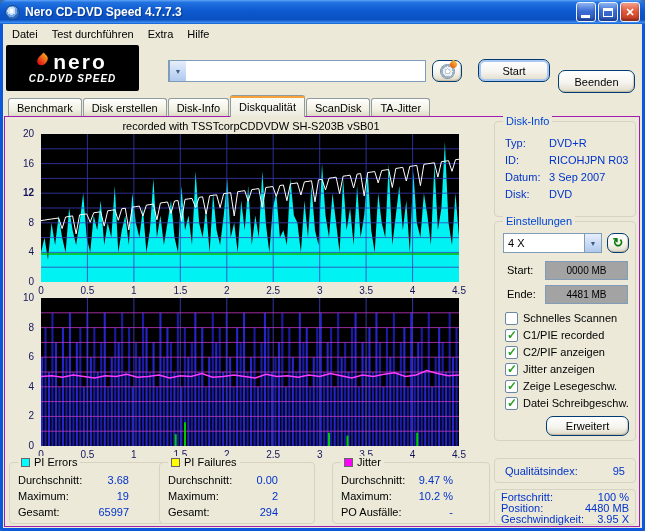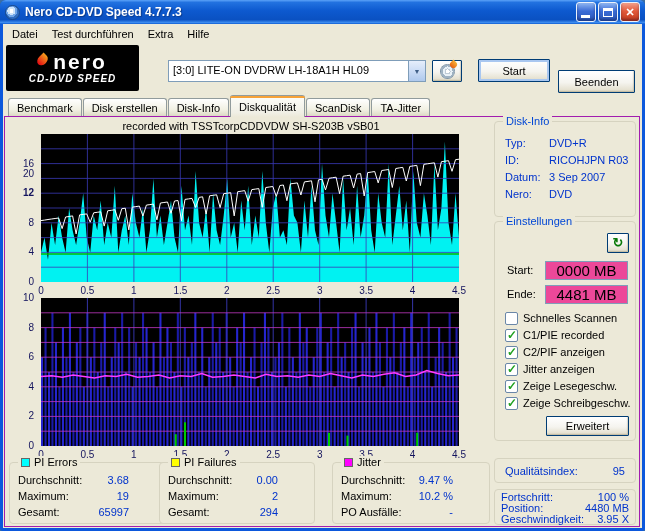--- a/index.html
+++ b/index.html
@@ -20,21 +20,21 @@
 .menubar{position:absolute;top:0;left:0;right:0;height:19px;display:flex;align-items:center;padding-left:2px}
 .menu-item{padding:2px 7px;cursor:default}
 .logo{position:absolute;left:3px;top:21px;width:133px;height:46px;background:#000;color:#fff;border-radius:2px;display:flex;flex-direction:column;align-items:center;justify-content:center}
 .brandrow{display:flex;align-items:center}
 .flame{width:9px;height:12px;background:linear-gradient(#F5A11C,#E30613);border-radius:0 50% 50% 50%;transform:rotate(45deg);margin-right:6px;margin-top:-4px}
 .brand{font-size:21px;font-weight:bold;letter-spacing:2px;line-height:20px}
 .product{font-size:10px;font-style:italic;font-weight:bold;letter-spacing:1px;margin-top:1px}
 .combo{position:absolute;background:#fff;border:1px solid #7F9DB9;display:flex;align-items:stretch;font-size:11px}
 .combo .ctext{flex:1;padding:3px 4px 0 4px;white-space:nowrap;overflow:hidden}
 .combo .carrow{width:17px;border-left:1px solid #7F9DB9;background:linear-gradient(180deg,#E6EEFB,#CBDCF5 50%,#AFC9ED);display:flex;align-items:center;justify-content:center;color:#3F5E86;font-size:7px}
-.btn{position:absolute;display:flex;align-items:center;justify-content:center;border:1px solid #003C74;border-radius:1px;font-size:11px;color:#000;cursor:default;font-family:"Liberation Sans",sans-serif;
+.btn{position:absolute;display:flex;align-items:center;justify-content:center;border:1px solid #003C74;border-radius:7px;font-size:11px;color:#000;cursor:default;font-family:"Liberation Sans",sans-serif;
  background:linear-gradient(180deg,#FFFFFF 0%,#F5F4EF 55%,#E6E2D2 88%,#D8D2BD 100%);box-shadow:inset -1px -1px 1px rgba(150,140,110,.35)}
 #drive-combo{left:165px;top:36px;width:258px;height:22px}
 #burn-btn{left:429px;top:36px;width:30px;height:22px}
 #start-btn{left:475px;top:35px;width:72px;height:23px;box-shadow:inset 0 0 0 2px #A9C7F0}
 #quit-btn{left:555px;top:46px;width:77px;height:23px}
 .disc{position:relative;width:15px;height:15px;border-radius:50%;
  background:radial-gradient(circle at 50% 50%,#FFF 0 2px,#BFCBD6 2px 3px,#E9F1F7 3px 5px,#9FB2C2 5px 7px,#7E93A5 7px 8px)}
 .disc::after{content:"";position:absolute;width:7px;height:7px;background:linear-gradient(#F6B43B,#E85E10);border-radius:0 50% 50% 50%;transform:rotate(45deg);right:-2px;top:-3px}
 #tabs{position:absolute;left:5px;top:71px;height:22px;display:flex;align-items:flex-end}
 .tab{position:relative;display:flex;align-items:center;padding:0 8px;height:19px;margin-right:1px;border:1px solid #919B9C;border-bottom:none;border-radius:3px 3px 0 0;
@@ -68,21 +68,21 @@
 .dirow{display:flex;height:17px;padding-left:10px;line-height:17px}
 .dlab{width:44px;color:#0033CC}
 .dval{color:#0033CC;white-space:nowrap}
 #settings{left:489px;top:104px;width:142px;height:220px}
 #speed-combo{left:8px;top:11px;width:99px;height:20px}
 #refresh-btn{left:112px;top:11px;width:22px;height:20px}
 .ricon{color:#0A7A0A;font-size:13px;font-weight:bold;line-height:12px}
 .slab{position:absolute;color:#000}
 #start-label{left:12px;top:42px}
 #end-label{left:12px;top:66px}
-.tbox{position:absolute;background:#ec4899;border:1px solid #7F9DB9;font-size:15px;color:#000;text-align:center;font-family:"Liberation Sans",sans-serif}
+.tbox{position:absolute;background:#a3a3a3;border:1px solid #7F9DB9;font-size:10px;color:#000;text-align:center;font-family:"Liberation Sans",sans-serif}
 #start-input{left:50px;top:39px;width:83px;height:19px}
 #end-input{left:50px;top:63px;width:83px;height:19px}
 .cbrow{position:absolute;left:10px;display:flex;align-items:center;gap:5px;height:14px;white-space:nowrap}
 .cbx{position:relative;width:13px;height:13px;background:#fff;border:1px solid #6A87A8;border-radius:2px;flex:0 0 auto}
 .cbx.on::after{content:"✓";position:absolute;left:1px;top:-2px;color:#21A121;font-size:12px;font-weight:bold}
 #cb0{top:89px}#cb1{top:106px}#cb2{top:123px}#cb3{top:140px}#cb4{top:157px}#cb5{top:174px}
 #adv-btn{left:51px;top:194px;width:83px;height:20px}
 #quality{left:489px;top:341px;width:142px;height:25px;display:flex;align-items:center;padding:0 10px}
 #quality .qlab{color:#0033CC}
 #quality .qval{margin-left:auto;color:#0033CC}
@@ -116,21 +116,20 @@
 
     <div class="logo">
       <div class="brandrow">
         <span class="flame"></span>
         <span class="brand">nero</span>
       </div>
       <div class="product">CD-DVD SPEED</div>
     </div>
 
     <div class="combo" id="drive-combo">
-      <span class="ctext">[3:0]   LITE-ON DVDRW LH-18A1H HL09</span>
       <span class="carrow">▼</span>
     </div>
     <button class="btn" id="burn-btn">
       <span class="disc"></span>
     </button>
     <button class="btn" id="start-btn">Start</button>
     <button class="btn" id="quit-btn">Beenden</button>
 
     <div id="tabs">
       <span class="tab">Benchmark</span>
@@ -138,21 +137,21 @@
       <span class="tab">Disk-Info</span>
       <span class="tab active">Diskqualität</span>
       <span class="tab">ScanDisk</span>
       <span class="tab">TA-Jitter</span>
     </div>
 
     <div class="panel">
       <div class="caption">recorded with TSSTcorpCDDVDW SH-S203B  vSB01</div>
 
       <div class="ylab" id="ylab1">
-          <span style="top: -5px; margin-top: 40px;">20</span>
+          <span style="top: -5px;">20</span>
           <span style="top: 24.6px;">16</span>
           <span style="top: 54.2px; font-weight: bold;">12</span>
           <span style="top: 83.8px;">8</span>
           <span style="top: 113.4px;">4</span>
           <span style="top: 143px;">0</span>
         </div>
       <div class="plot" id="plot1"><svg width="418" height="148" xmlns="http://www.w3.org/2000/svg">
             <rect width="418" height="148" fill="#000"></rect>
             <polygon points="0,148 0.0,118.4 3.5,103.6 7.0,125.8 10.5,88.8 14.1,111.0 17.6,81.4 21.1,103.6 24.6,118.4 28.1,74.0 31.6,96.2 35.1,111.0 38.6,88.8 42.2,59.2 45.7,103.6 49.2,118.4 52.7,81.4 56.2,96.2 59.7,66.6 63.2,111.0 66.7,88.8 70.3,103.6 73.8,51.8 77.3,118.4 80.8,96.2 84.3,81.4 87.8,111.0 91.3,59.2 94.8,88.8 98.4,103.6 101.9,74.0 105.4,118.4 108.9,96.2 112.4,44.4 115.9,103.6 119.4,81.4 122.9,111.0 126.5,88.8 130.0,66.6 133.5,103.6 137.0,118.4 140.5,51.8 144.0,96.2 147.5,81.4 151.0,111.0 154.6,37.0 158.1,88.8 161.6,103.6 165.1,74.0 168.6,118.4 172.1,59.2 175.6,96.2 179.1,111.0 182.7,81.4 186.2,44.4 189.7,103.6 193.2,88.8 196.7,118.4 200.2,66.6 203.7,96.2 207.2,51.8 210.8,111.0 214.3,81.4 217.8,103.6 221.3,37.0 224.8,88.8 228.3,118.4 231.8,74.0 235.3,59.2 238.9,103.6 242.4,96.2 245.9,111.0 249.4,44.4 252.9,81.4 256.4,88.8 259.9,118.4 263.4,66.6 267.0,103.6 270.5,51.8 274.0,96.2 277.5,111.0 281.0,29.6 284.5,81.4 288.0,103.6 291.5,59.2 295.1,88.8 298.6,118.4 302.1,44.4 305.6,96.2 309.1,74.0 312.6,111.0 316.1,51.8 319.6,103.6 323.2,81.4 326.7,37.0 330.2,96.2 333.7,118.4 337.2,59.2 340.7,88.8 344.2,103.6 347.7,29.6 351.3,111.0 354.8,81.4 358.3,51.8 361.8,96.2 365.3,66.6 368.8,118.4 372.3,37.0 375.8,88.8 379.4,103.6 382.9,59.2 386.4,81.4 389.9,111.0 393.4,29.6 396.9,96.2 400.4,74.0 403.9,7.4 407.5,88.8 411.0,111.0 414.5,59.2 418.0,103.6 418,148" fill="#00F2F2"></polygon>
             <g stroke="#3A3AB8" stroke-opacity="0.8">
@@ -428,27 +427,31 @@
         </div>
         <div class="dirow">
           <span class="dlab">ID:</span>
           <span class="dval">RICOHJPN R03</span>
         </div>
         <div class="dirow">
           <span class="dlab">Datum:</span>
           <span class="dval">3 Sep 2007</span>
         </div>
         <div class="dirow">
-          <span class="dlab">Nero:</span>
+          <span class="dlab">Disk:</span>
           <span class="dval">DVD</span>
         </div>
       </div>
 
       <div class="gb" id="settings">
         <div class="legend">Einstellungen</div>
+        <div class="combo" id="speed-combo">
+          <span class="ctext">4 X</span>
+          <span class="carrow">▼</span>
+        </div>
         <button class="btn" id="refresh-btn">
           <span class="ricon">↻</span>
         </button>
         <span class="slab" id="start-label">Start:</span>
         <input class="tbox" id="start-input" readonly="" value="0000 MB" style="">
         <span class="slab" id="end-label">Ende:</span>
         <input class="tbox" id="end-input" readonly="" value="4481 MB" style="">
 
         <div class="cbrow" id="cb0">
           <span class="cbx"></span>
@@ -465,21 +468,21 @@
         <div class="cbrow" id="cb3">
           <span class="cbx on"></span>
           <span>Jitter anzeigen</span>
         </div>
         <div class="cbrow" id="cb4">
           <span class="cbx on"></span>
           <span>Zeige Lesegeschw.</span>
         </div>
         <div class="cbrow" id="cb5">
           <span class="cbx on"></span>
-          <span>Zeige Schreibgeschw.</span>
+          <span>Datei Schreibgeschw.</span>
         </div>
 
         <button class="btn" id="adv-btn">Erweitert</button>
       </div>
 
       <div class="gb" id="quality">
         <span class="qlab">Qualitätsindex:</span>
         <span class="qval">95</span>
       </div>
 

